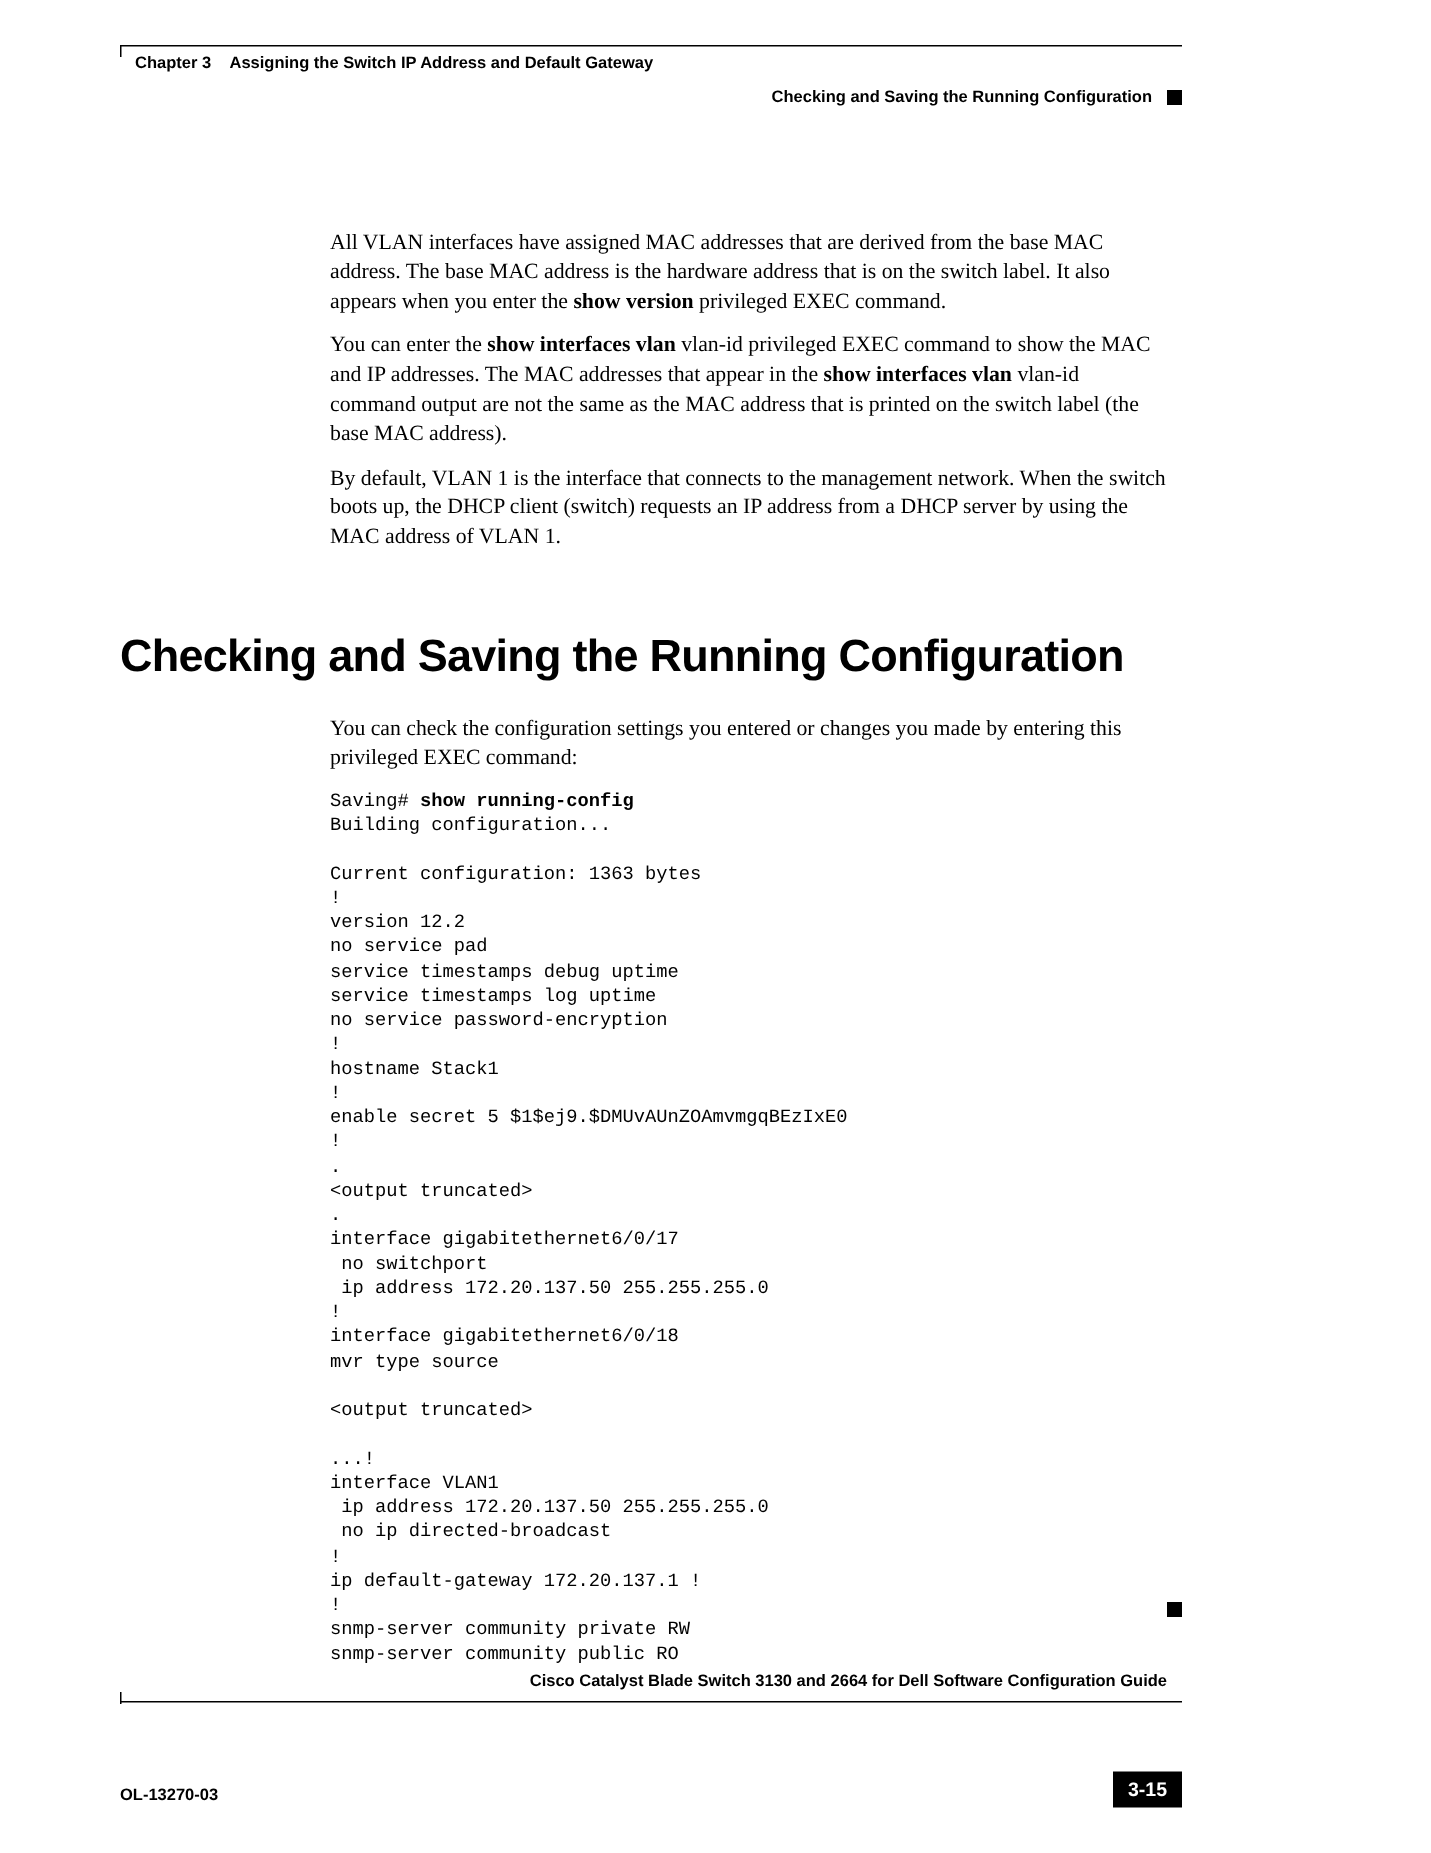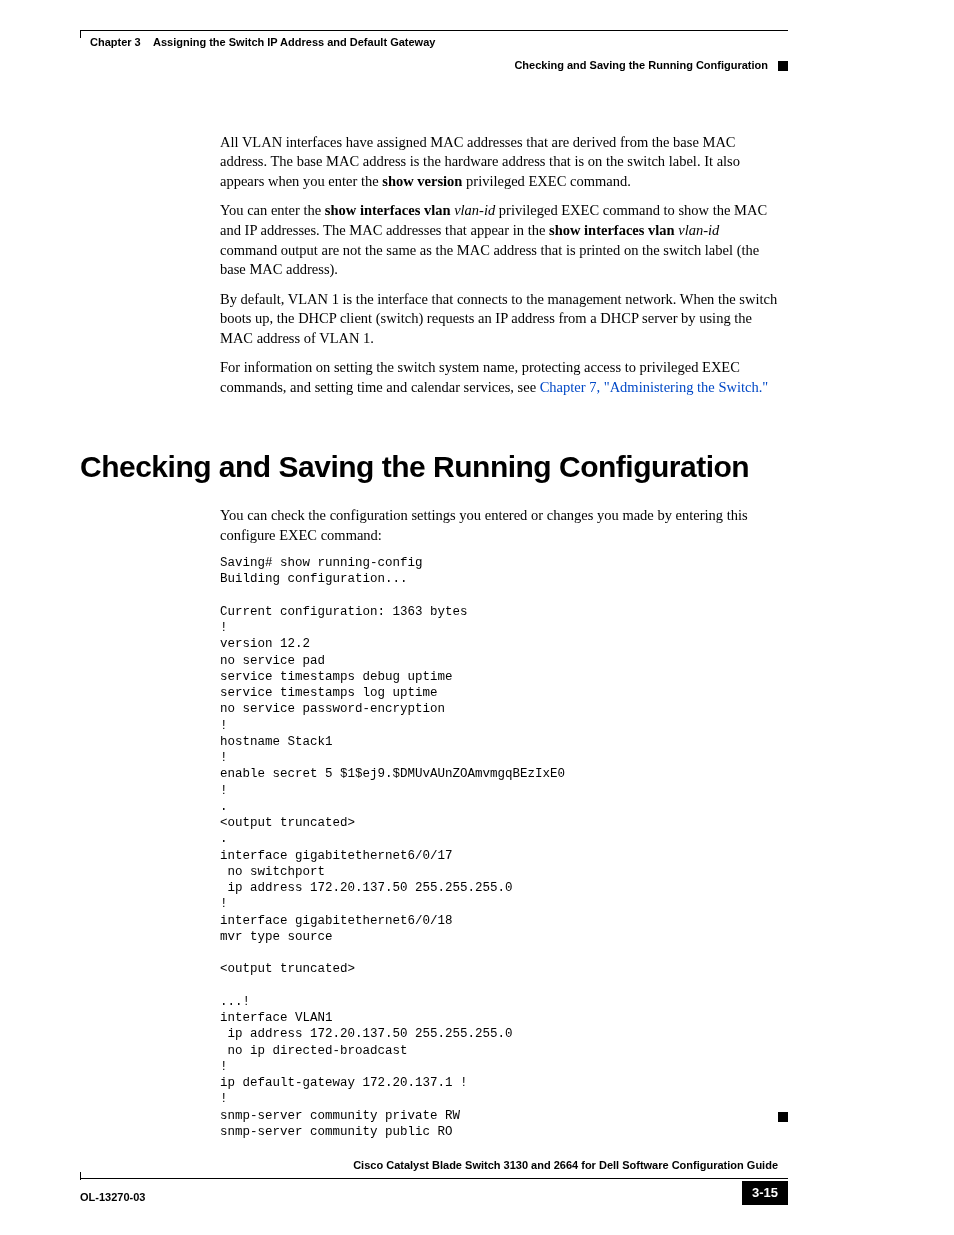--- a/index.html
+++ b/index.html
@@ -47,44 +47,44 @@
   .section-marker {
     display: inline-block;
     width: 10px;
     height: 10px;
     background: #000;
     vertical-align: middle;
     margin-left: 10px;
   }
   .body-area {
     margin-left: 140px;
-    margin-top: 60px;
+    margin-top: 80px;
     margin-right: 10px;
   }
   .para {
     margin: 0 0 10px 0;
   }
   .bold { font-weight: bold; }
-  .italic { font-style: italic; }
+  .italic { }
   .link { color: #0048c6; }
   h1.section-title {
     font-family: Arial, Helvetica, sans-serif;
     font-weight: bold;
     font-size: 30px;
     margin: 50px 0 18px -140px;
     letter-spacing: -0.5px;
   }
   .code {
     font-family: "Courier New", Courier, monospace;
     font-size: 12.5px;
     white-space: pre;
     line-height: 1.3;
     margin-top: 10px;
   }
-  .code .bold { font-weight: normal; }
+  .code .bold { font-weight: bold; }
   .footer {
     position: absolute;
     bottom: 30px;
     left: 80px;
     right: 80px;
   }
   .footer-line {
     border-top: 1px solid #000;
     position: relative;
     margin-bottom: 2px;
@@ -115,20 +115,21 @@
     font-size: 11px;
     font-weight: bold;
   }
   .page-num-box {
     background: #000;
     color: #fff;
     font-family: Arial, Helvetica, sans-serif;
     font-weight: bold;
     font-size: 13px;
     padding: 3px 10px;
+    margin-top: 44px;
   }
   .footer-marker {
     display: inline-block;
     width: 10px;
     height: 10px;
     background: #000;
     vertical-align: middle;
     float: right;
     margin-top: -46px;
   }
@@ -154,27 +155,24 @@
       <span>All VLAN interfaces have assigned MAC addresses that are derived from the base MAC address. The base MAC address is the hardware address that is on the switch label. It also appears when you enter the </span><span class="bold">show version</span><span> privileged EXEC command.</span>
     </p>
 
 
     <p class="para">
       <span>You can enter the </span><span class="bold">show interfaces vlan</span><span class="italic"> vlan-id</span><span> privileged EXEC command to show the MAC and IP addresses. The MAC addresses that appear in the </span><span class="bold">show interfaces vlan</span><span class="italic"> vlan-id</span><span> command output are not the same as the MAC address that is printed on the switch label (the base MAC address).</span>
     </p>
 
     <p class="para">By default, VLAN 1 is the interface that connects to the management network. When the switch boots up, the DHCP client (switch) requests an IP address from a DHCP server by using the MAC address of VLAN 1.</p>
 
-    <p class="para">
-      <span>For information on setting the switch system name, protecting access to privileged EXEC commands, and setting time and calendar services, see </span><span class="link">Chapter 7, "Administering the Switch."</span>
-    </p>
 
     <h1 class="section-title">Checking and Saving the Running Configuration</h1>
 
-    <p class="para">You can check the configuration settings you entered or changes you made by entering this configure EXEC command:</p>
+    <p class="para">You can check the configuration settings you entered or changes you made by entering this privileged EXEC command:</p>
 
     <div class="code"><span>Saving# </span><span class="bold">show running-config</span>
 <span>Building configuration...
 
 Current configuration: 1363 bytes
 !
 version 12.2
 no service pad
 service timestamps debug uptime
 service timestamps log uptime

